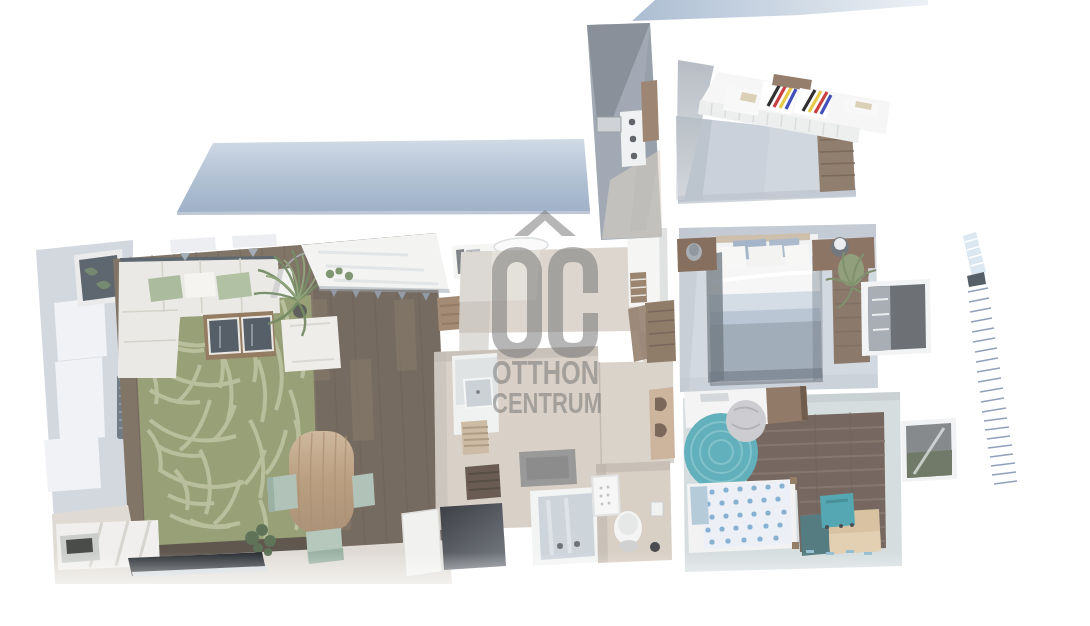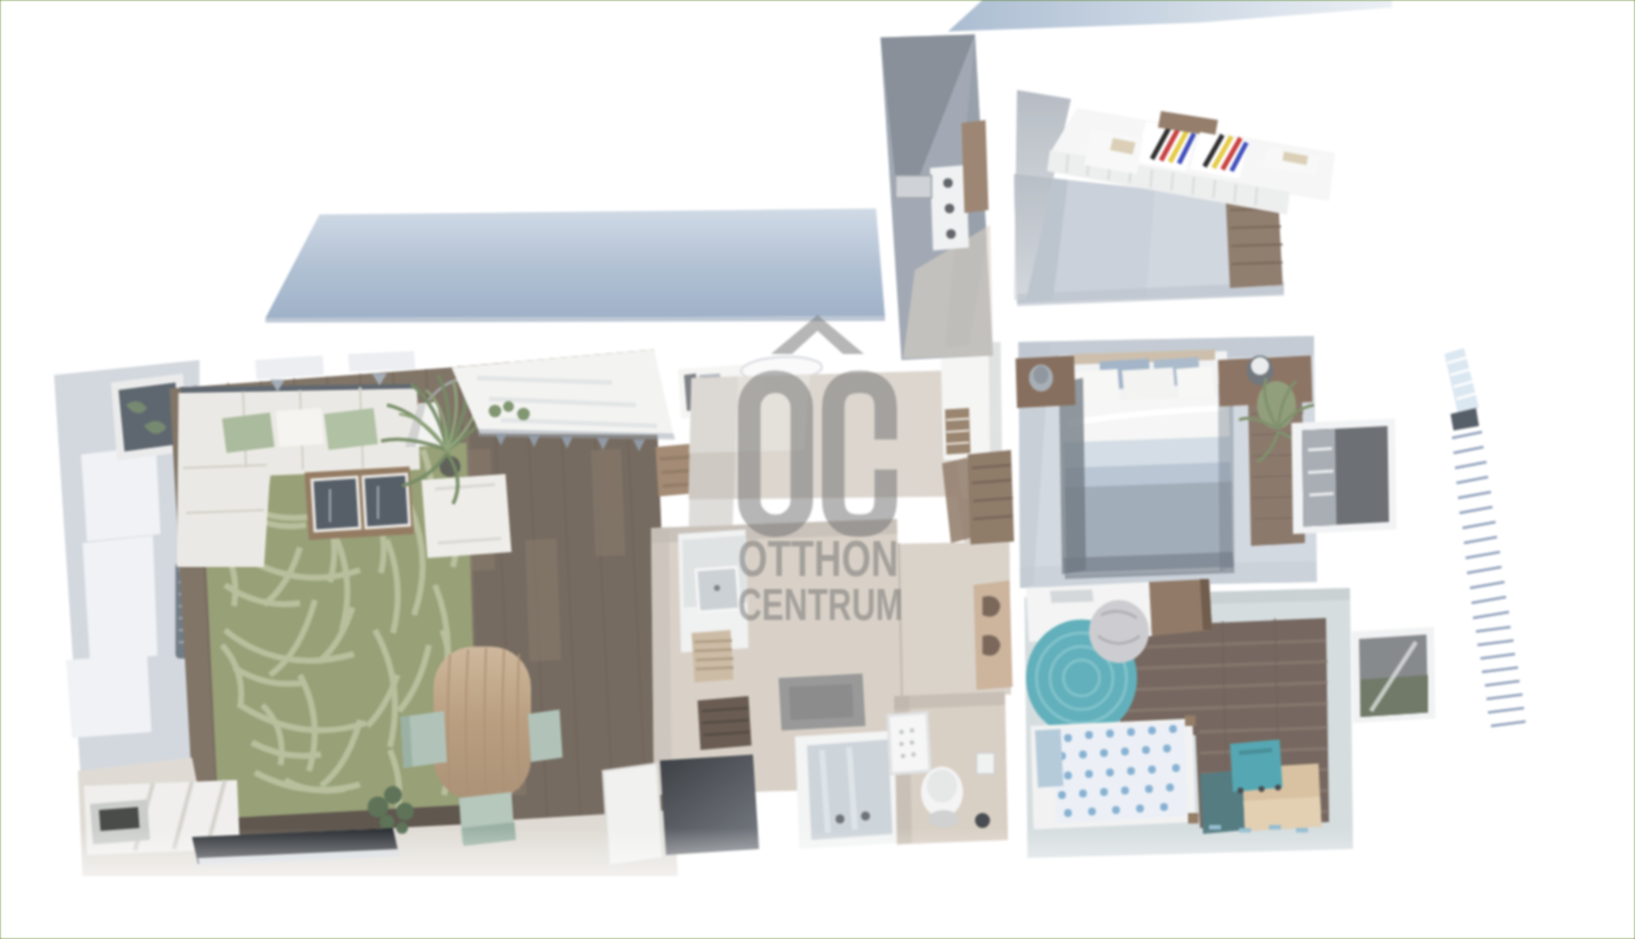--- a/index.html
+++ b/index.html
@@ -1,16 +1,16 @@
 <!DOCTYPE html>
 <html><head>
 <meta charset="utf-8">
 <style>
 html,body{margin:0;padding:0;background:#ffffff;}
-#stage{width:1090px;height:626px;position:relative;overflow:hidden;background:#4d7c0f;font-family:"Liberation Sans",sans-serif;}
+#stage{width:1090px;height:626px;position:relative;overflow:hidden;background:#f0abfc;font-family:"Liberation Sans",sans-serif;}
 #stage svg{filter:blur(0.7px) saturate(0.85) contrast(0.94) brightness(1.03);}
 </style>
 </head>
 <body>
 <div id="stage">
 <svg width="1090" height="626" viewBox="0 0 1090 626" xmlns="http://www.w3.org/2000/svg">
 <defs>
 <linearGradient id="roofL" x1="0" y1="0" x2="0" y2="1">
 <stop offset="0" stop-color="#c9d6e6"></stop>
           <stop offset="0.55" stop-color="#a3b8d2"></stop>

